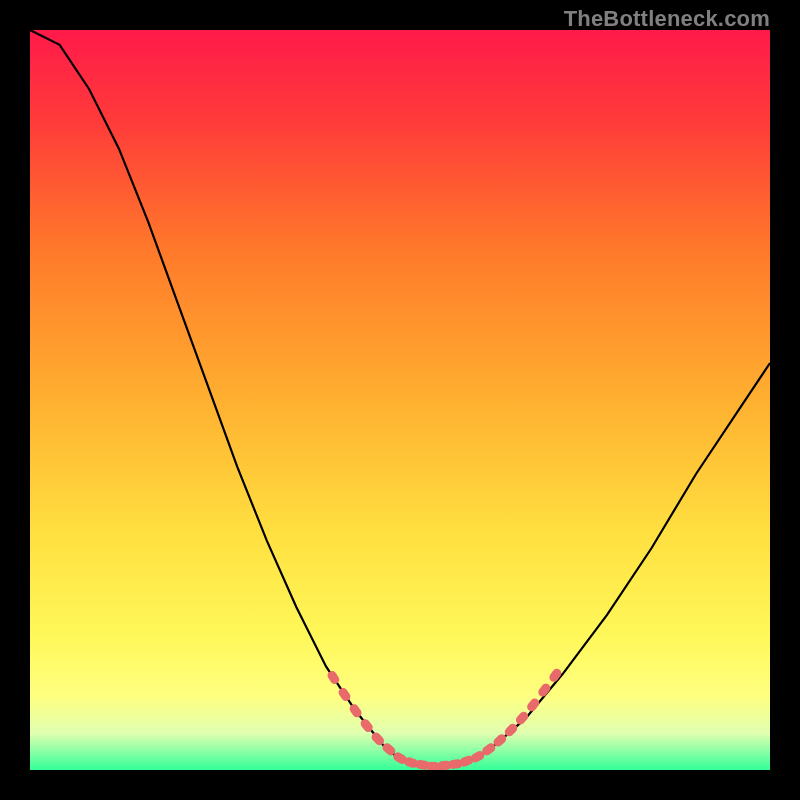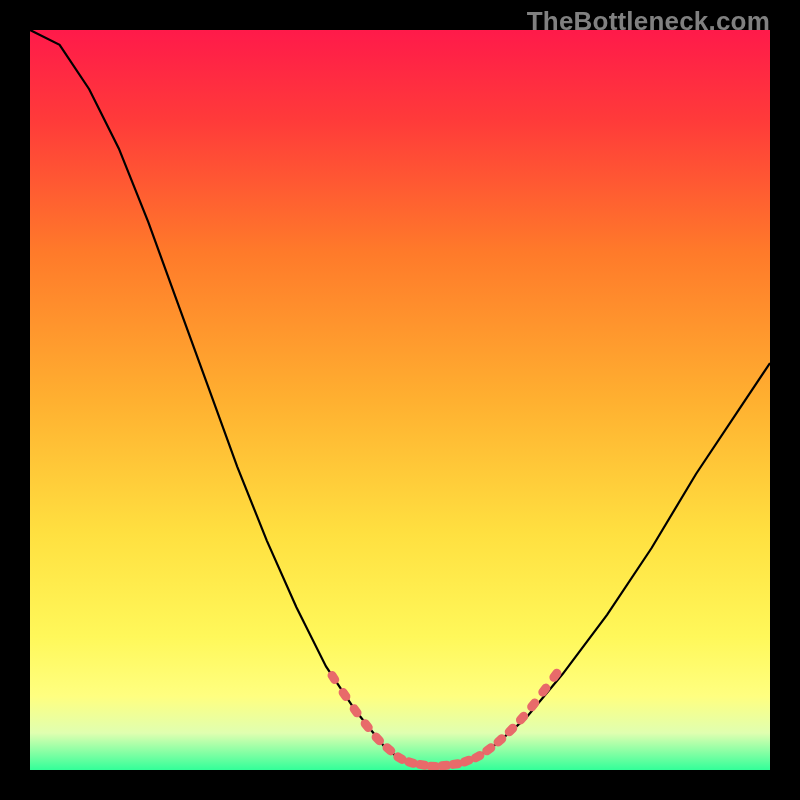--- a/index.html
+++ b/index.html
@@ -1,19 +1,19 @@
 <!DOCTYPE html>
 <html><head>
 <meta charset="utf-8">
 <style>
   * { margin: 0; padding: 0; box-sizing: border-box; }
   body { width: 800px; height: 800px; background: #000; position: relative; font-family: Arial, sans-serif; }
   .frame { position: absolute; top: 0; left: 0; width: 800px; height: 800px; background: #000; }
   .plot-area { position: absolute; top: 30px; left: 30px; width: 740px; height: 740px; }
-  .watermark { position: absolute; top: 6px; right: 30px; color: #808080; font-size: 26px; font-weight: bold; letter-spacing: 0.2px; }
+  .watermark { position: absolute; top: 6px; right: 30px; color: #808080; font-size: 22px; font-weight: bold; letter-spacing: 0.2px; }
   svg { display: block; }
 </style>
 </head>
 <body>
 
 <div class="frame">
   <div class="watermark">TheBottleneck.com</div>
   <div class="plot-area">
     <svg id="chart-svg" width="740" height="740" viewBox="0 0 740 740">
       <defs>

